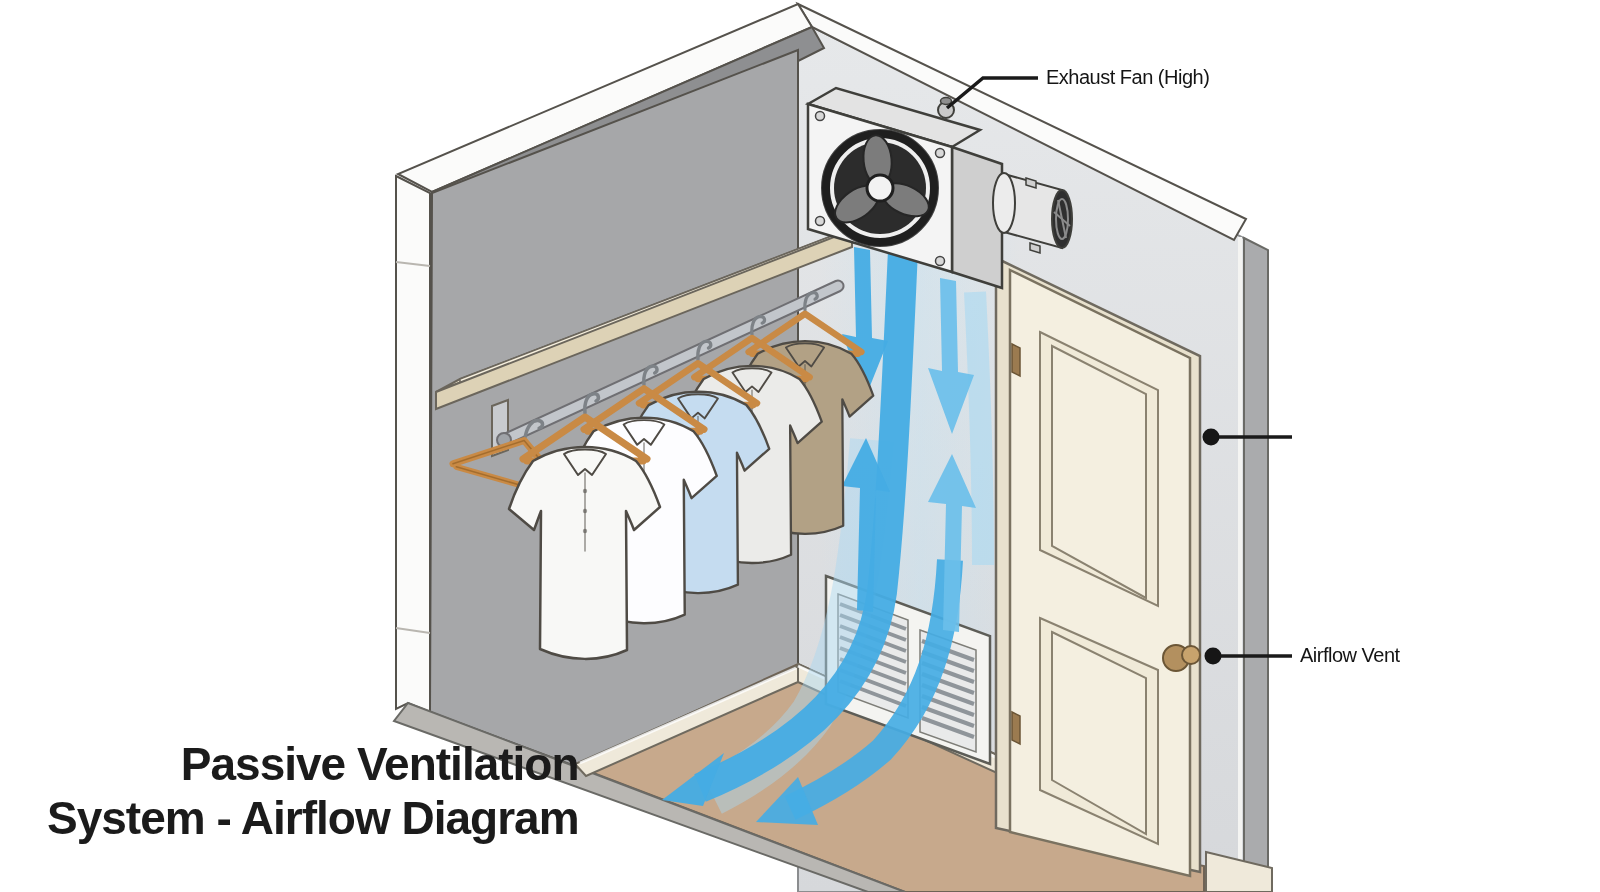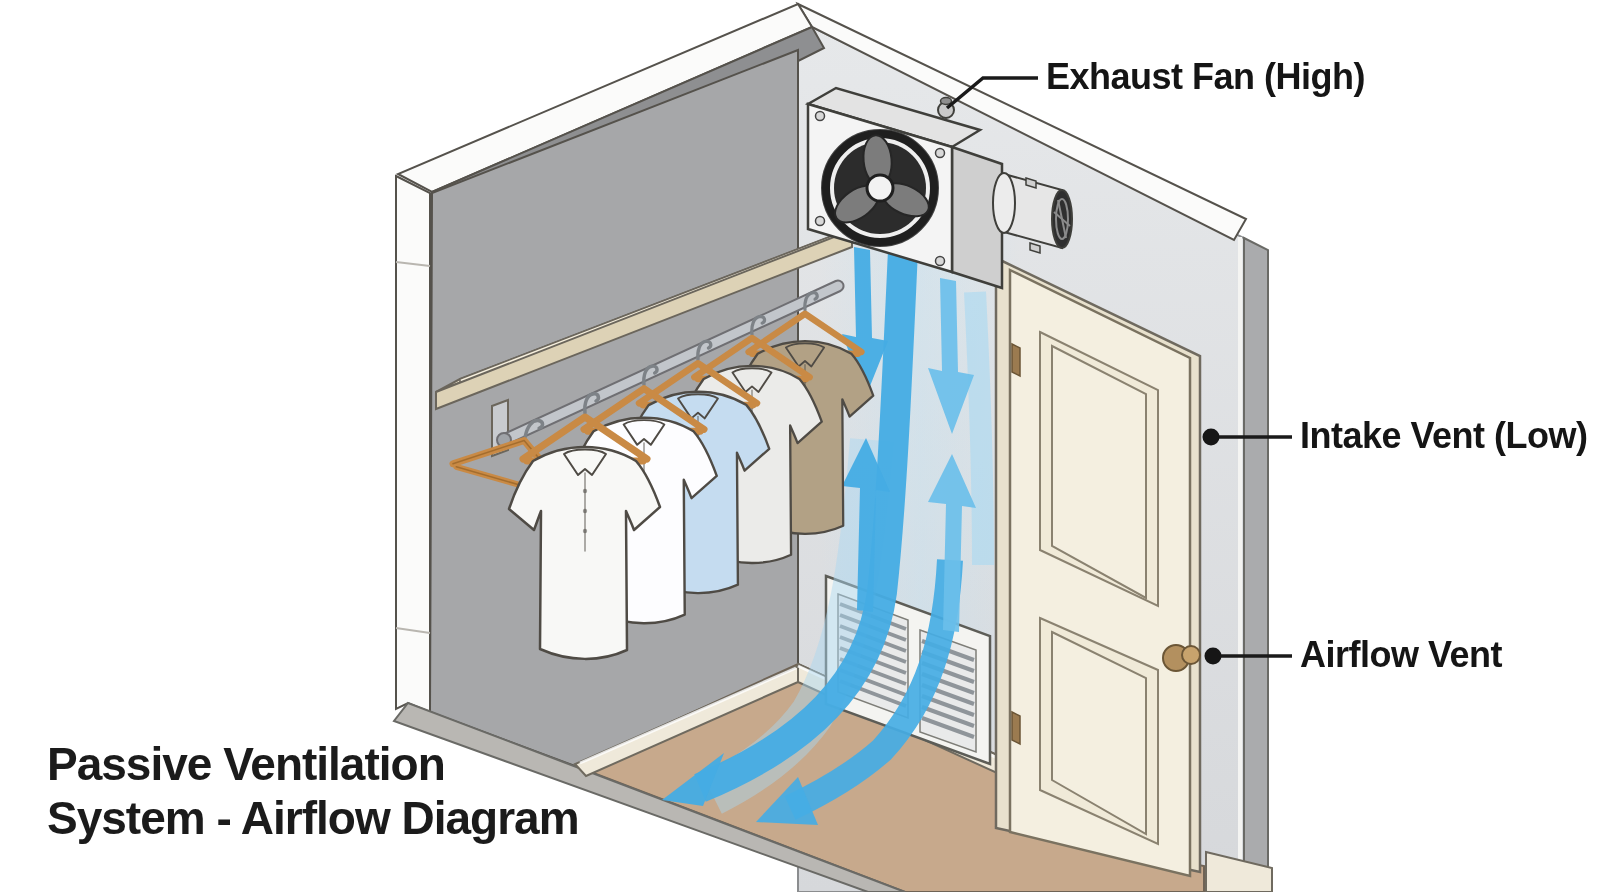--- a/index.html
+++ b/index.html
@@ -4,30 +4,31 @@
 <style>
   html,body{margin:0;padding:0;background:#fff;}
   #stage{
     position:relative;width:1600px;height:892px;overflow:hidden;
     background:var(--background,#fff);
     font-family:"Liberation Sans","DejaVu Sans",sans-serif;
   }
   #scene{position:absolute;left:0;top:0;width:1600px;height:892px;}
   .callout-label{
     position:absolute;color:var(--label-text,#151515);
-    font-size:36px;font-weight:bold;letter-spacing:-0.5px;line-height:34px;
+    font-size:20px;font-weight:normal;letter-spacing:-0.5px;line-height:34px;
     white-space:nowrap;
   }
   #label-exhaust{left:1046px;top:60px;}
   #label-intake{left:1300px;top:419px;}
   #label-airflow{left:1300px;top:638px;}
   #diagram-title{
     position:absolute;left:47px;top:737px;color:#1b1b1b;
     font-size:46px;line-height:54px;font-weight:800;letter-spacing:-1px;
     white-space:nowrap;
+    text-align:right;
   }
 </style>
 </head>
 <body>
 
 <div id="stage">
 
 <svg id="scene" viewBox="0 0 1600 892" aria-hidden="true">
   <defs>
     <linearGradient id="rwall" x1="0" y1="0" x2="0" y2="1">
@@ -263,21 +264,20 @@
   <g stroke="#1a1a1a" stroke-width="3.5" fill="none">
     <polyline points="947,108 983,78 1038,78"></polyline>
     <line x1="1211" y1="437" x2="1292" y2="437"></line>
     <circle cx="1211" cy="437" r="8.5" fill="#161616" stroke="none"></circle>
     <line x1="1213" y1="656" x2="1292" y2="656"></line>
     <circle cx="1213" cy="656" r="8.5" fill="#161616" stroke="none"></circle>
   </g>
 </svg>
 
 <div id="label-exhaust" class="callout-label">Exhaust Fan (High)</div>
-<div id="label-intake" class="callout-label">Intake Vent (Low)</div>
 <div id="label-airflow" class="callout-label">Airflow Vent</div>
 
 <div id="diagram-title">
   <div>Passive Ventilation</div>
   <div>System - Airflow Diagram</div>
 </div>
 
 </div>
 
 </body></html>

